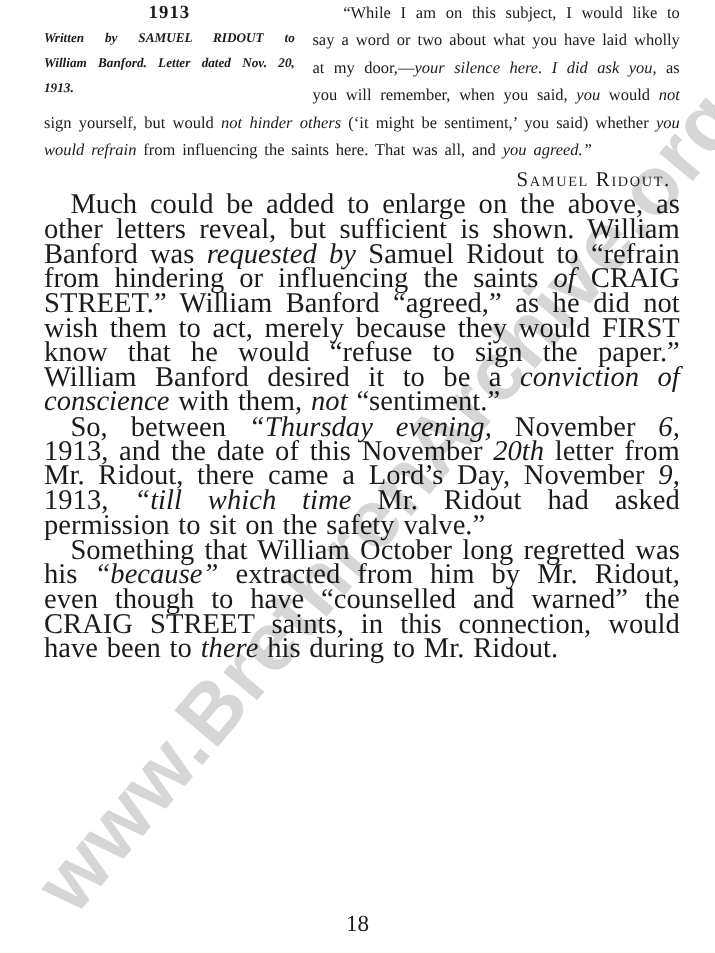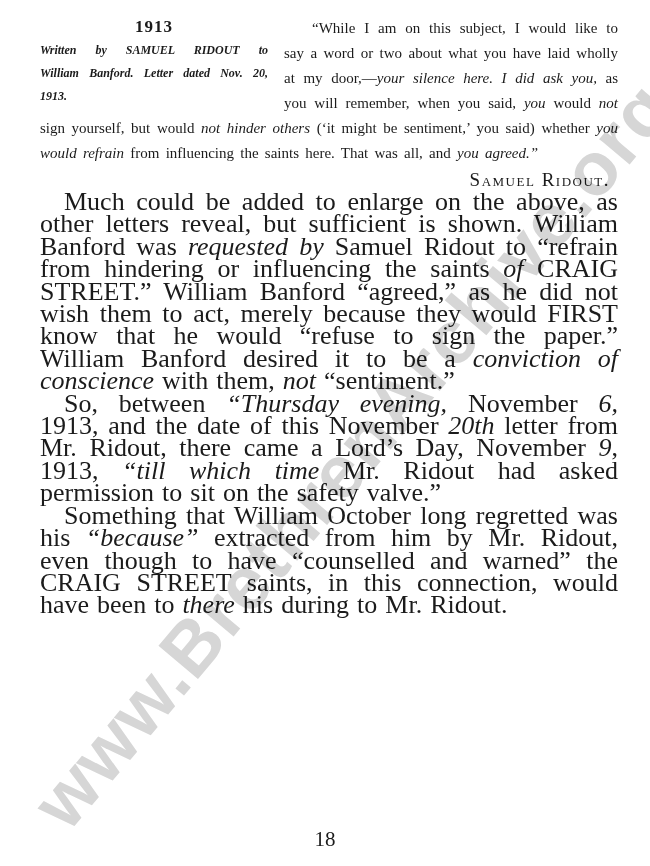--- a/index.html
+++ b/index.html
@@ -11,21 +11,21 @@
   }
   .page{
     position:relative;
     width:650px;height:866px;
     background:#ffffff;
     color:#1b1b1b;
     overflow:hidden;
   }
   .content{
     position:absolute;
-    left:40px;top:16px;
+    left:40px;top:0;
     width:578px;
   }
   
   .quote-block{overflow:visible;}
   .sidenote{
     float:left;
     width:228px;
     margin-right:16px;
     font-weight:bold;
   }

